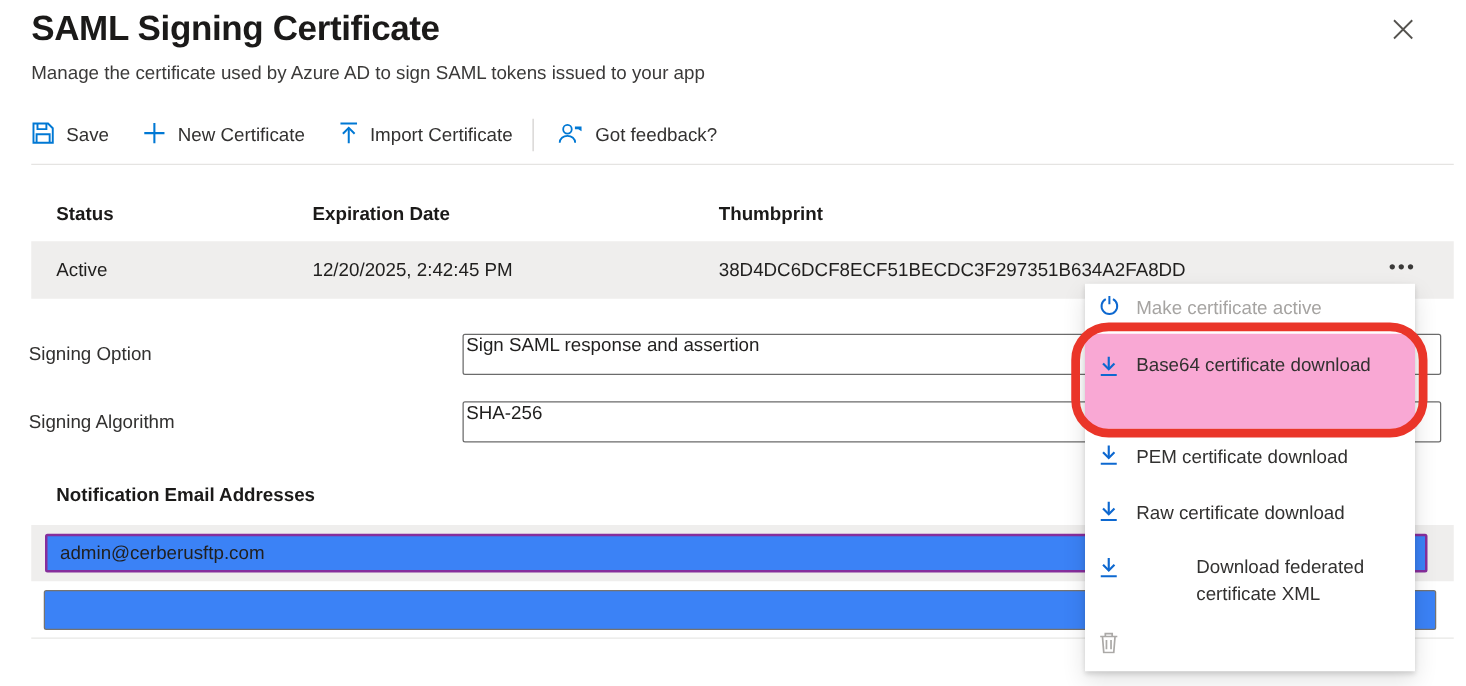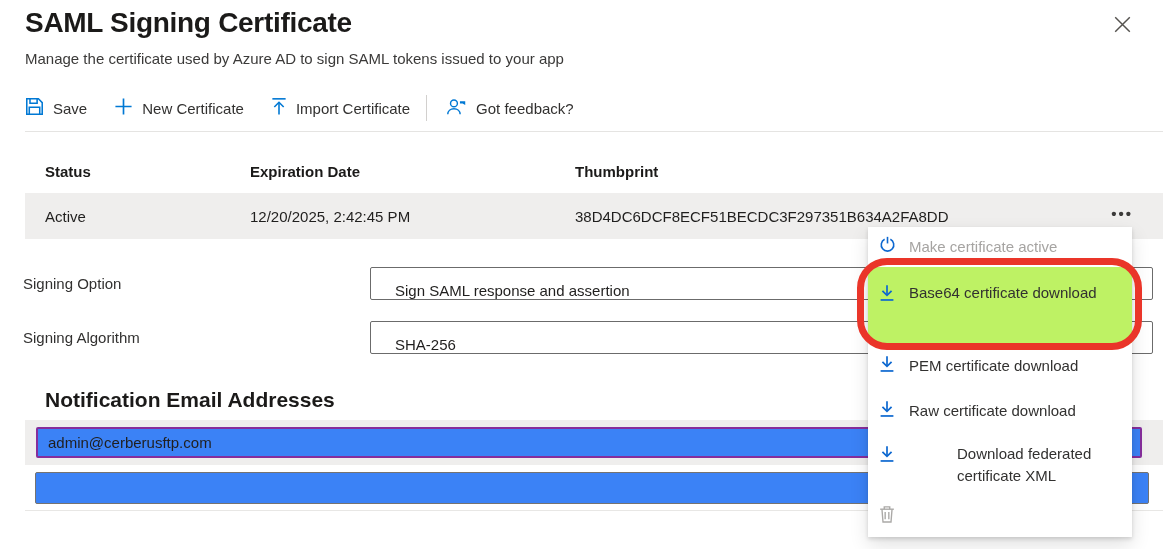--- a/index.html
+++ b/index.html
@@ -23,37 +23,37 @@
   #cert-header { left:25px; top:156px; width:1138px; height:30px; display:flex; align-items:center; font-size:15px; font-weight:bold; color:#1b1a19; }
   #cert-row { left:25px; top:193px; width:1138px; height:46px; background:#efeeed; display:flex; align-items:center; font-size:15px; color:#201f1e; }
   .col-status { width:225px; padding-left:20px; }
   .col-exp { width:325px; }
   .col-thumb { flex:1; }
   #row-more { position:absolute; right:26px; top:8px; font-size:15px; font-weight:bold; letter-spacing:2px; color:#3b3a39; cursor:pointer; padding:4px; }
 
   
   .form-label { left:23px; font-size:15px; color:#323130; }
   .combo { left:370px; width:783px; height:33px; border:1px solid #6b6b6b; border-radius:2px; background:#fff;
-           font-size:15px; color:#201f1e; display:flex; align-items:flex-end; padding-left:24px; cursor:pointer; }
-  #sect-emails { left:45px; top:388px; font-size:21px; font-weight:bold; color:#1b1a19; }
+           font-size:15px; color:#201f1e; display:flex; align-items:flex-start; padding-left:2px; cursor:pointer; }
+  #sect-emails { left:45px; top:388px; font-size:15px; font-weight:bold; color:#1b1a19; }
   #email-row-bg { left:25px; top:420px; width:1138px; height:45px; background:#efeeed; }
   .email-input { font-size:15px; color:#201f1e; padding:0 10px; background:#3b82f6; outline:none; font-family:"Liberation Sans", sans-serif; }
   #email-input-1 { left:36px; top:427px; width:1106px; height:31px; border:2px solid #862e9c; border-radius:2px; }
   #email-input-2 { left:35px; top:472px; width:1114px; height:32px; border:1px solid #757371; border-radius:2px; }
   #bottom-rule { left:25px; top:510px; width:1138px; height:1px; background:#e8e7e5; }
 
   
   #context-menu { left:868px; top:227px; width:264px; background:#fff; z-index:5;
                   box-shadow:0 2px 4px rgba(0,0,0,.14), 0 8px 18px rgba(0,0,0,.12); }
   .cm-item { display:flex; padding-left:11px; padding-right:10px; font-size:15px; line-height:22px; cursor:pointer; }
   .cm-icon { width:20px; flex-shrink:0; margin-right:10px; display:flex; justify-content:flex-start; }
   .cm-label { width:195px; color:#323130; }
   .cm-disabled .cm-label { color:#a6a4a2; cursor:default; }
   #cm-1 { height:40px; padding-top:9px; }
-  #cm-2 { height:76px; padding-top:15px; background:#bef264; }
+  #cm-2 { height:76px; padding-top:15px; background:#f9a8d4; }
   #cm-3 { height:45px; padding-top:12px; }
   #cm-4 { height:45px; padding-top:12px; }
   #cm-5 { height:62px; padding-top:10px;gap:48px; }
   #cm-6 { height:42px; padding-top:10px; }
 
   
   #annotation { left:857px; top:258px; width:285px; height:92px; border:7px solid #ea3529;
                 border-radius:30px; z-index:6; pointer-events:none; }
 </style>
 </head>

